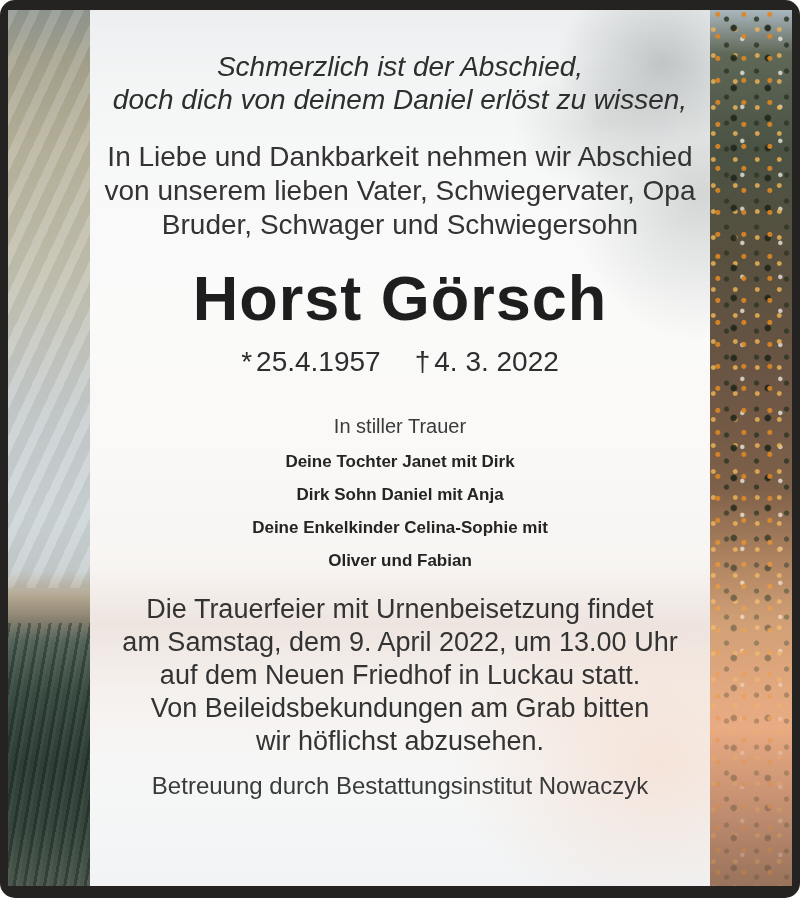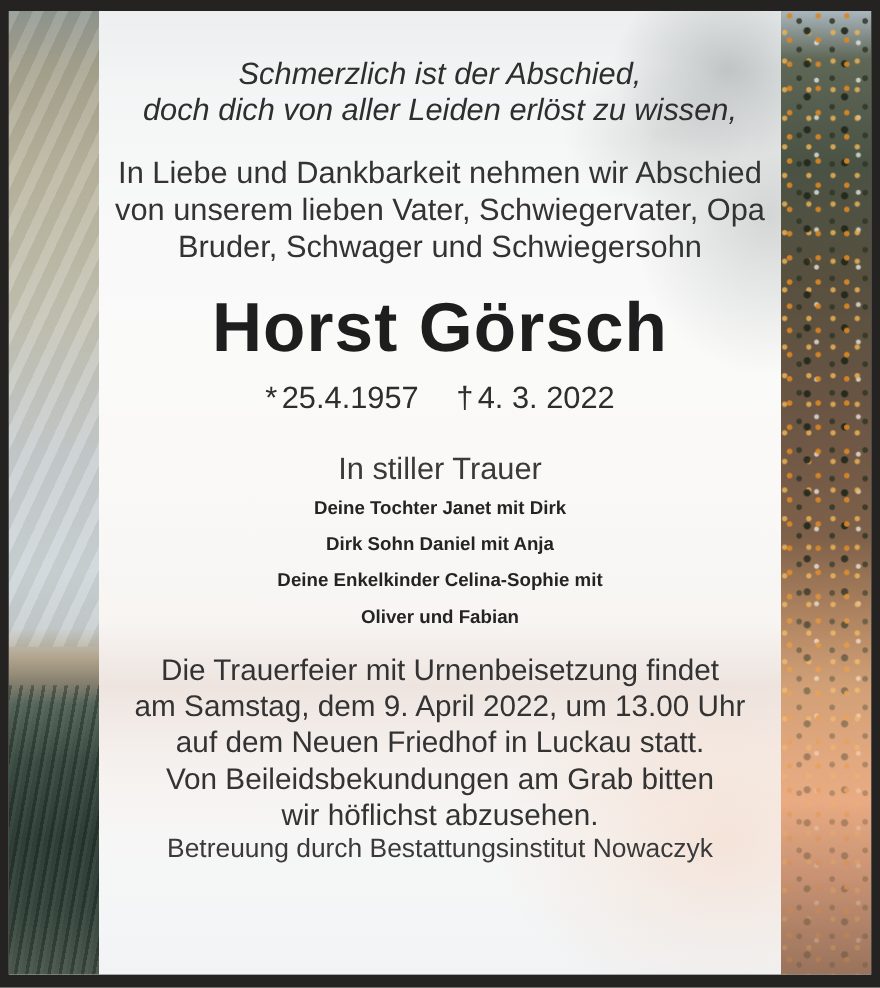--- a/index.html
+++ b/index.html
@@ -4,20 +4,21 @@
 <style>
   html, body { margin: 0; padding: 0; background: #ffffff; }
   * { box-sizing: border-box; }
 
   .card {
     width: 800px;
     height: 898px;
     background: #242321;
     padding: 10px 8px 12px 8px;
     font-family: "Liberation Sans", "DejaVu Sans", sans-serif;
+    border-radius: 15px;
   }
 
   .photo {
     position: relative;
     width: 784px;
     height: 876px;
     overflow: hidden;
     
     background: linear-gradient(180deg,
       #c7cdd0 0%, #dce1e2 8%, #e9ebea 20%, #f0f0ee 35%,
@@ -126,41 +127,42 @@
     font-size: 28px;
     line-height: 30px;
     color: #2e2e2e;
   }
   .dates .sym { display: inline-block; }
   .dates .death-group { margin-left: 34px; }
   .dates .date-text { margin-left: 4px; }
 
   .mourning-heading {
     margin-top: 34px;
-    font-size: 28px;
+    font-size: 20px;
     line-height: 30px;
     color: #3a3a3a;
   }
 
   .mourners {
     margin-top: 4px;
     font-size: 17px;
     line-height: 33px;
     font-weight: bold;
     color: #242424;
   }
 
   .announcement {
     margin-top: 16px;
     font-size: 27px;
     line-height: 33px;
     color: #333333;
   }
 
   .care-note {
+    margin-top: 14px;
     font-size: 24px;
     line-height: 28px;
     color: #3a3a3a;
   }
 </style>
 </head>
 <body>
 
 <div class="card">
   <div class="photo">
@@ -169,21 +171,21 @@
     <div class="strip-right"></div>
 
     <div class="veil">
       <div class="ghost-tree"></div>
       <div class="ghost-glow"></div>
 
       <div class="content">
 
         <div class="epigraph">
           <div>Schmerzlich ist der Abschied,</div>
-          <div>doch dich von aller Leiden erlöst zu wissen,</div>
+          <div>doch dich von deinem Daniel erlöst zu wissen,</div>
         </div>
 
         <div class="intro">
           <div>In Liebe und Dankbarkeit nehmen wir Abschied</div>
           <div>von unserem lieben Vater, Schwiegervater, Opa</div>
           <div>Bruder, Schwager und Schwiegersohn</div>
         </div>
 
         <div class="name">Horst Görsch</div>
 

